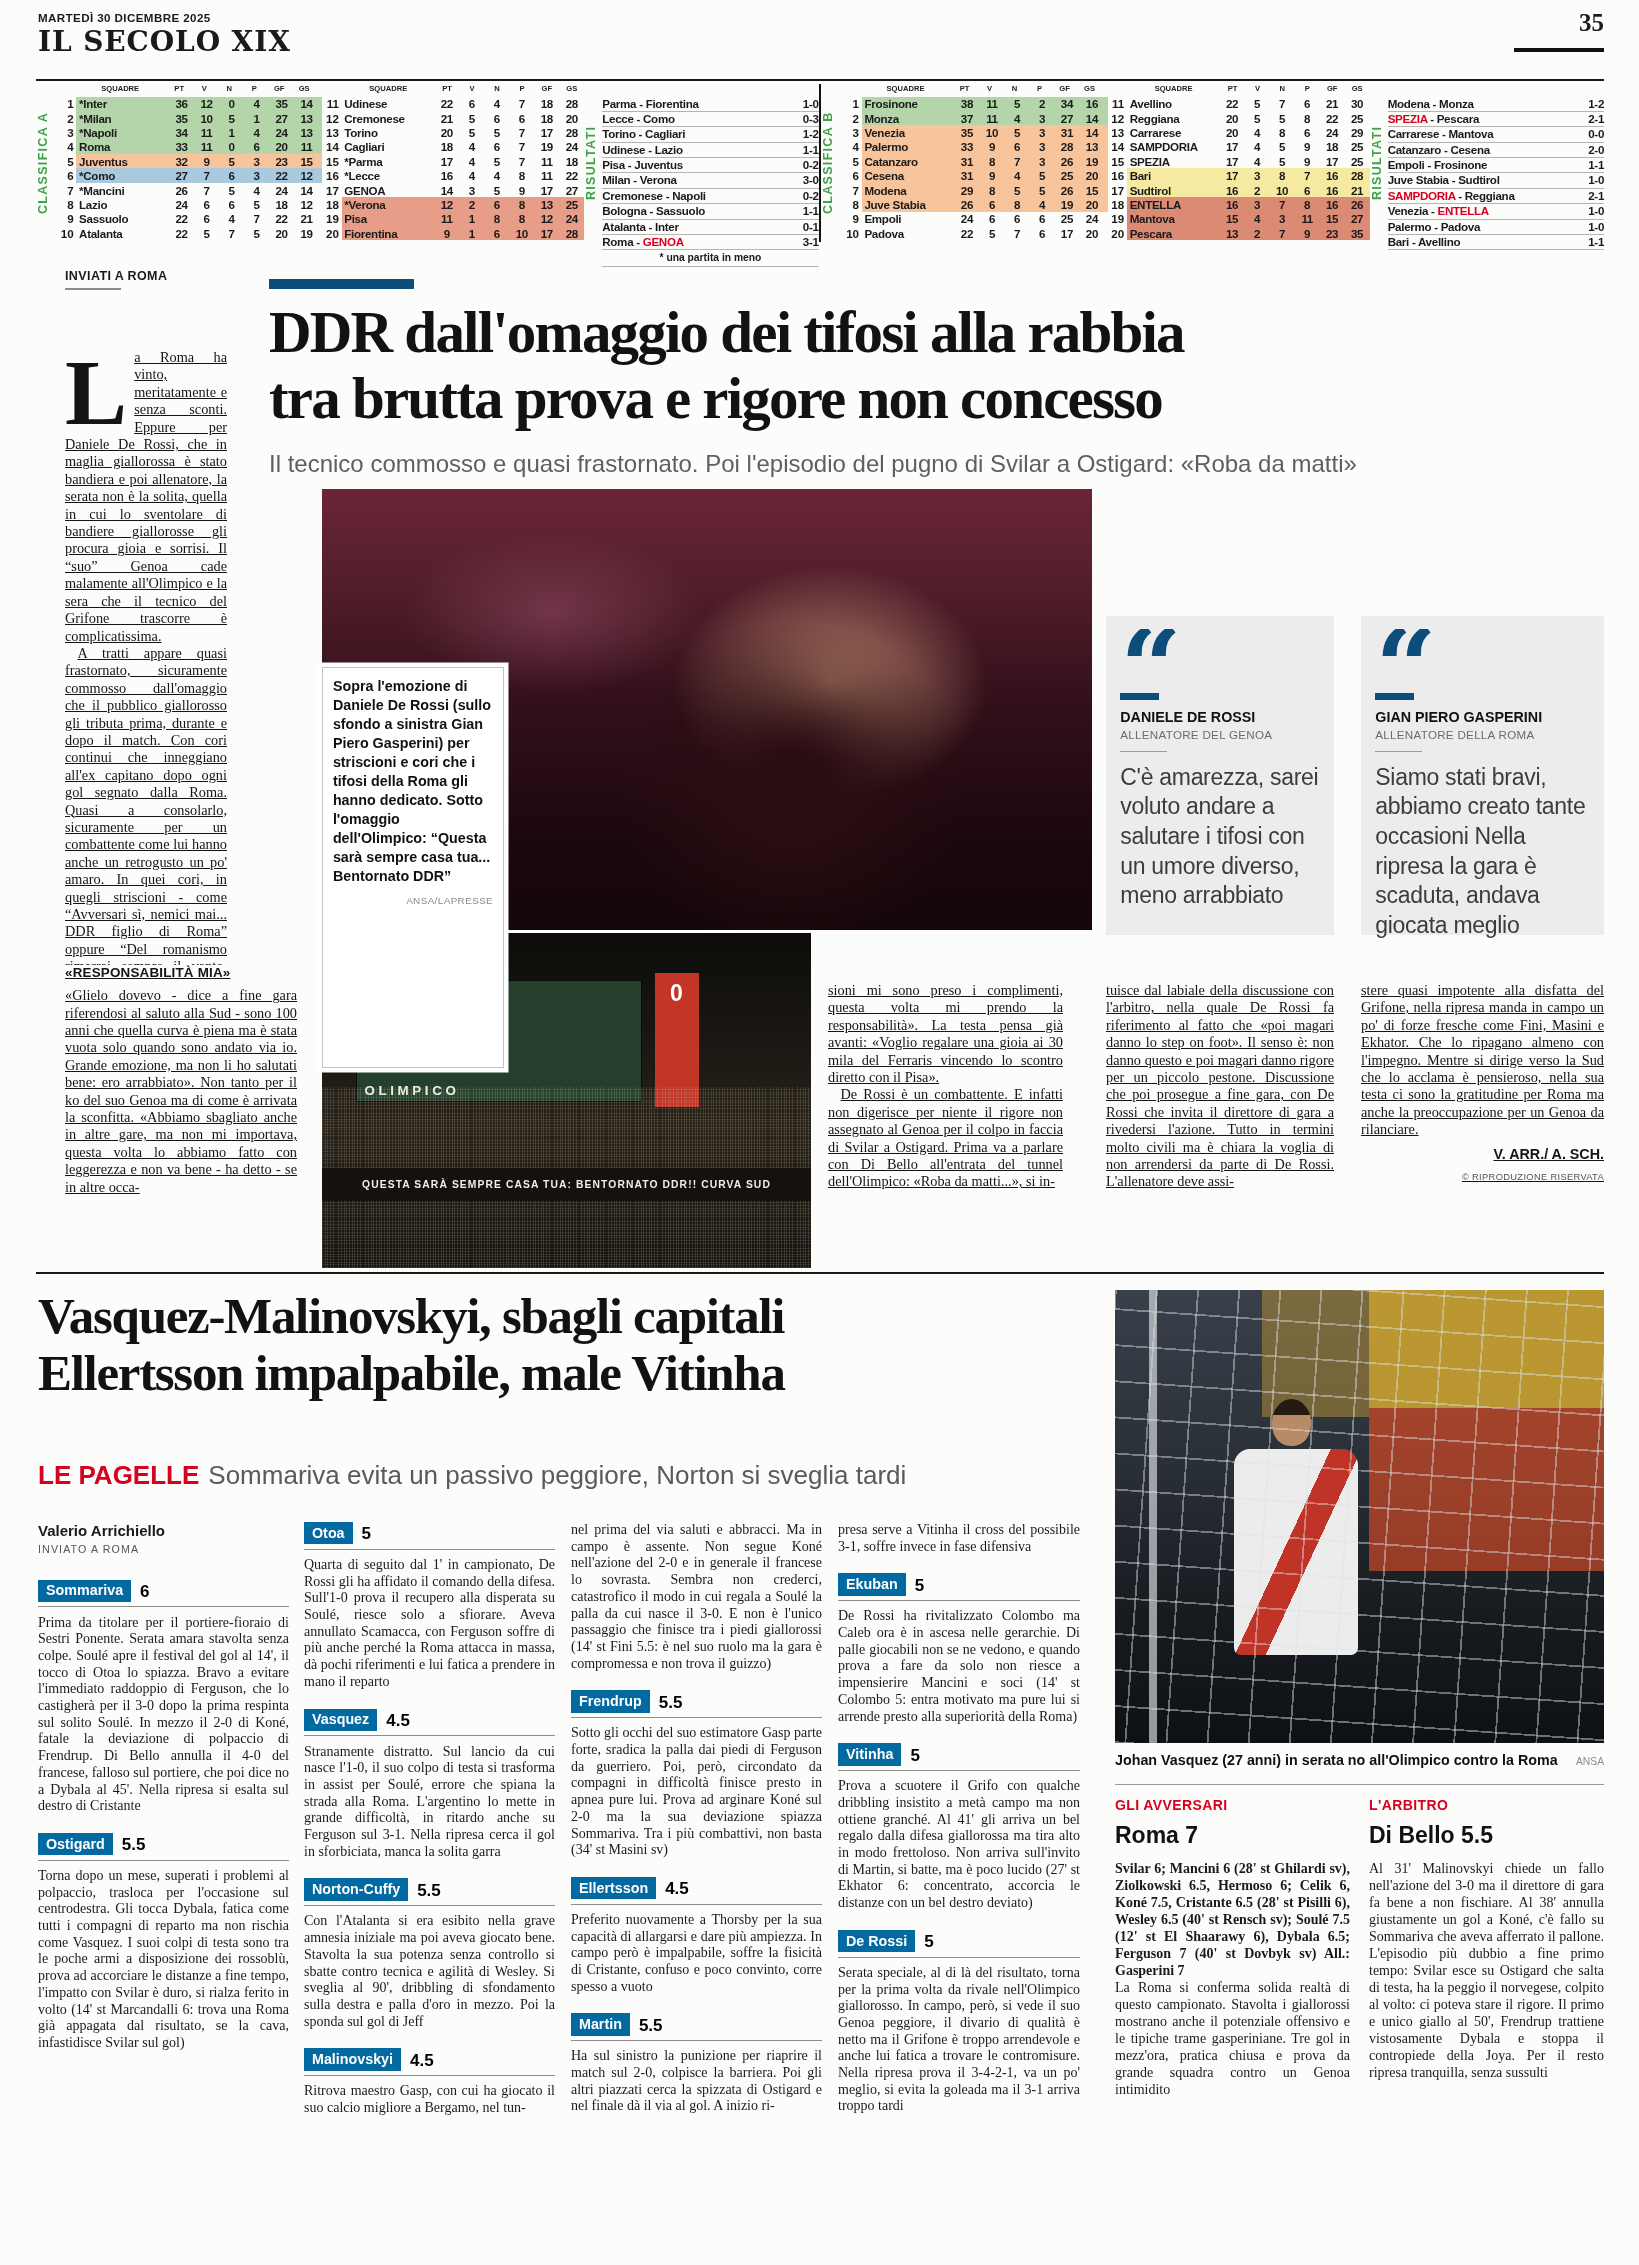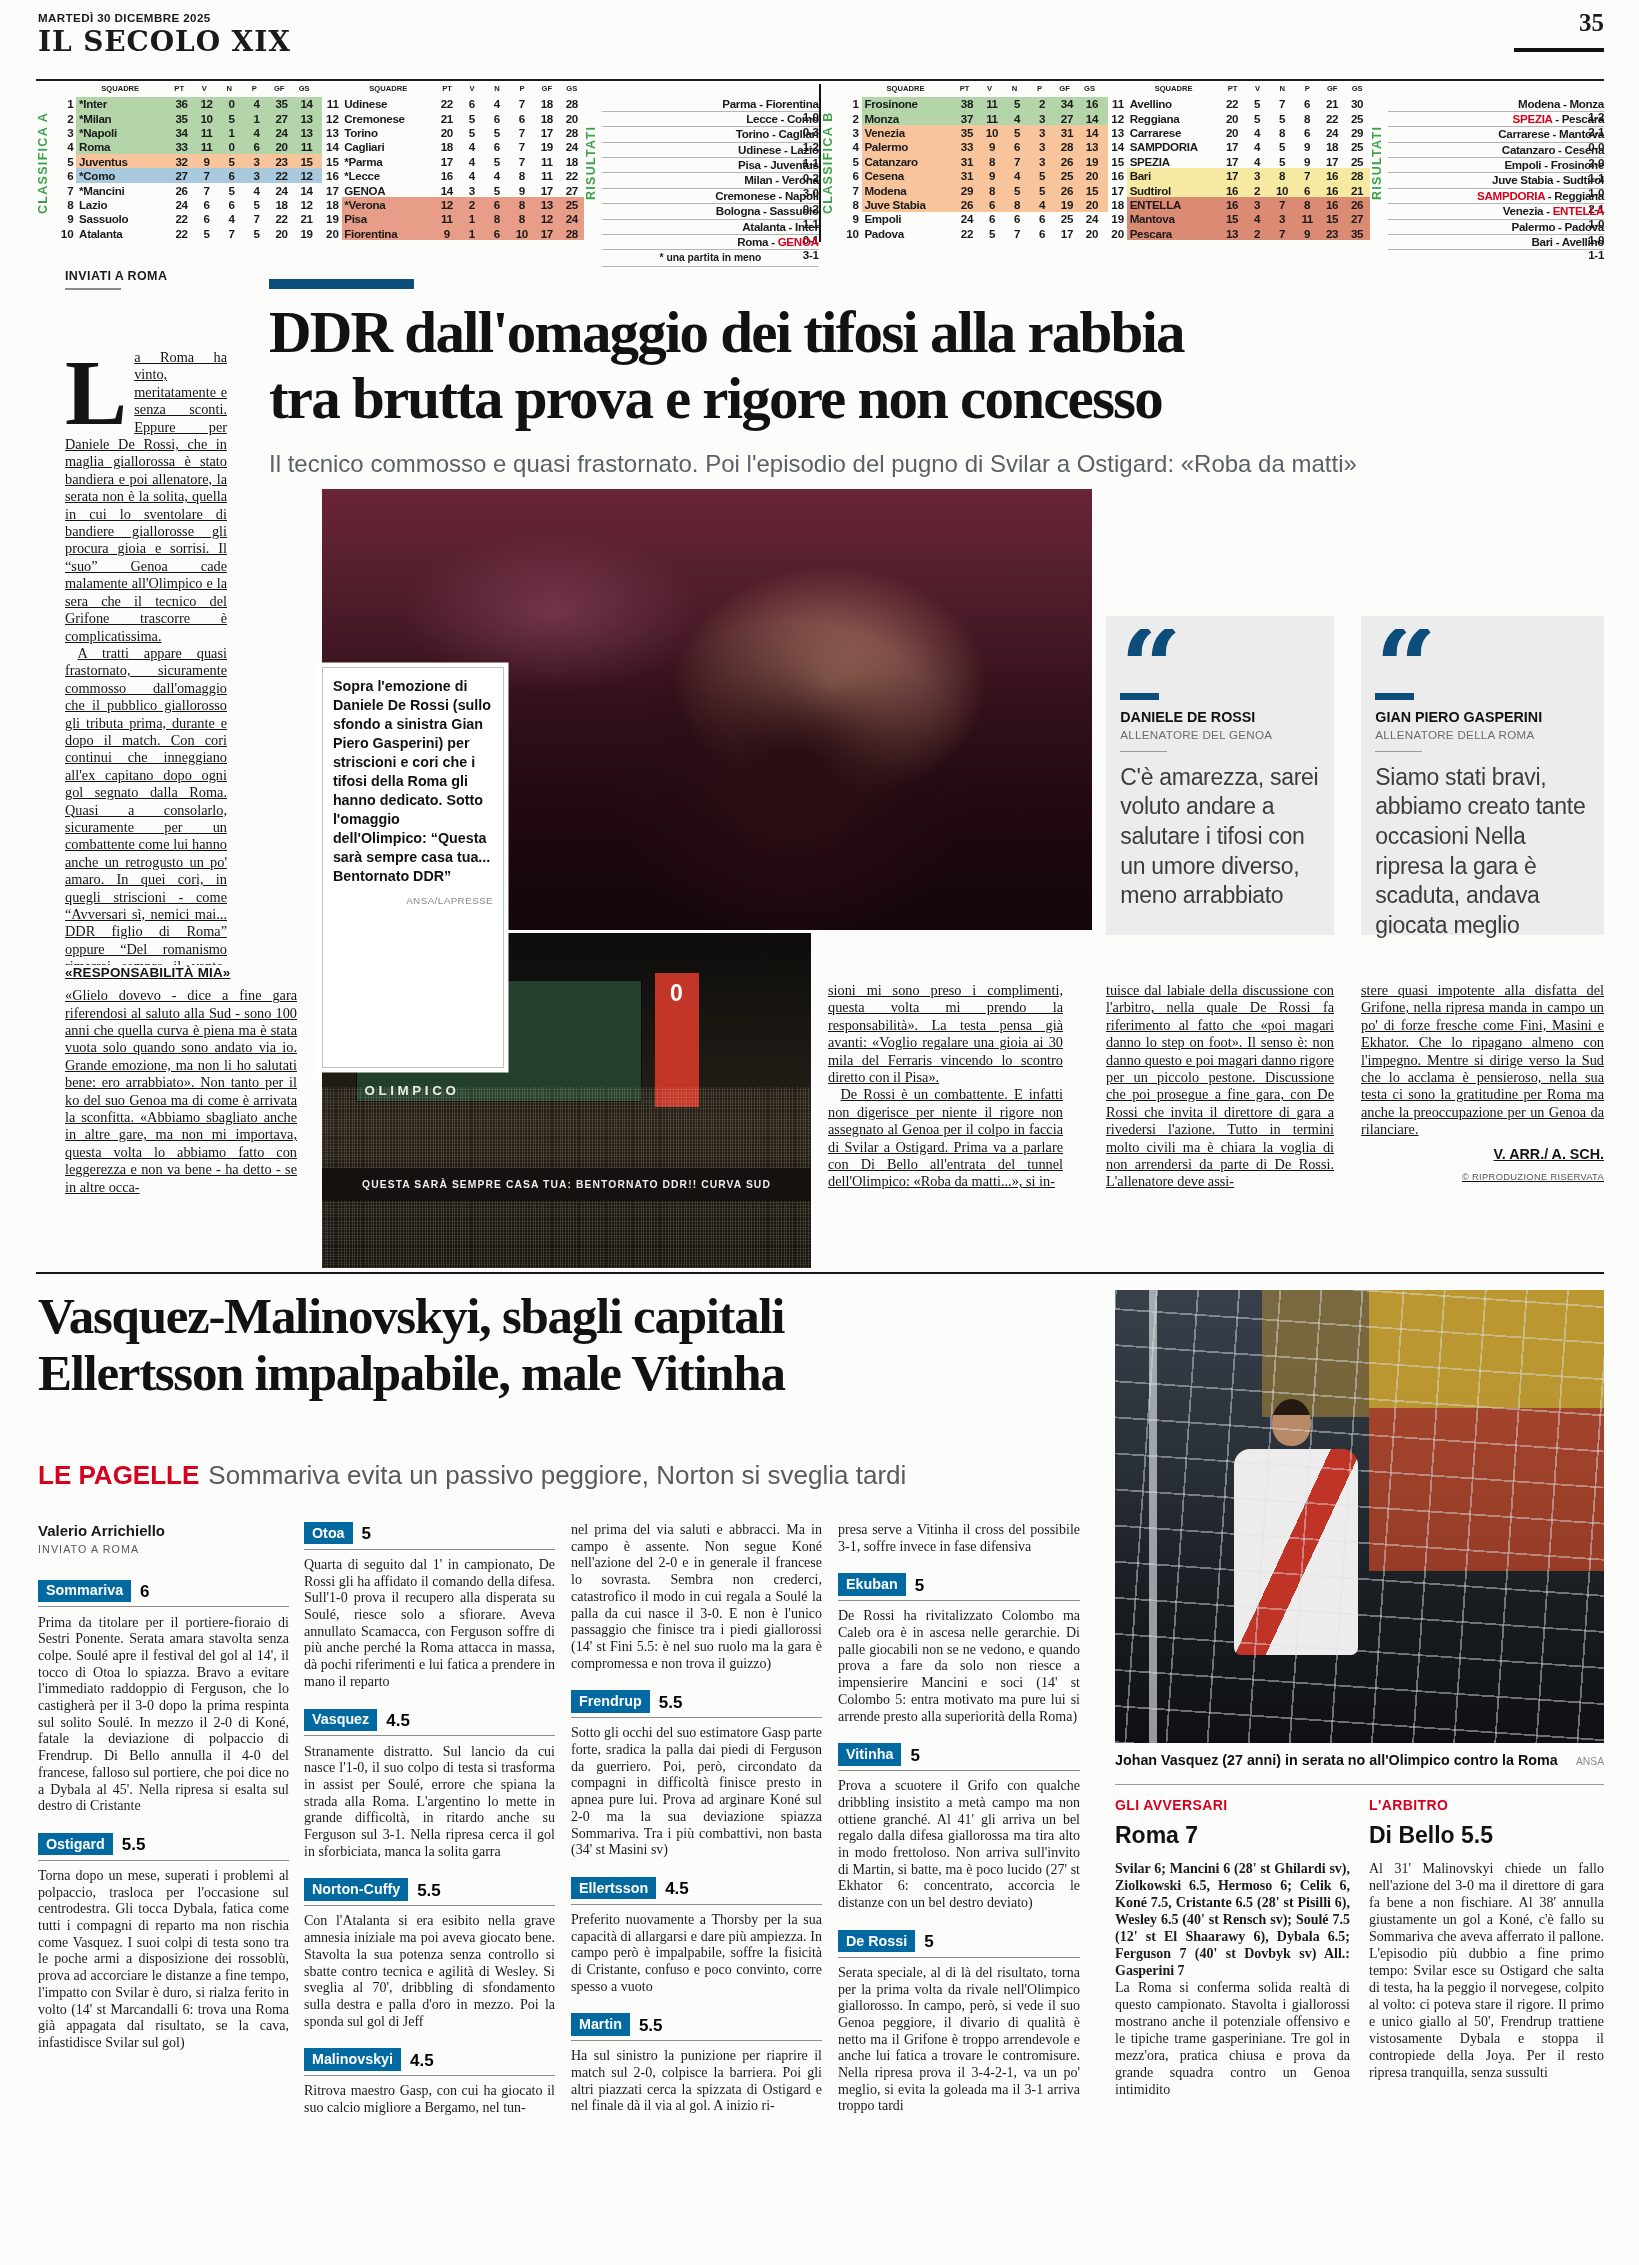--- a/index.html
+++ b/index.html
@@ -33,22 +33,22 @@
         white-space:nowrap;overflow:hidden;letter-spacing:-0.3px;}
   .num{width:25px;text-align:center;font:700 11.6px "Liberation Sans",sans-serif;letter-spacing:-0.4px;}
   .band-green{background:#b4d4a9;align-items:center;}
   .band-orange{background:#f7c49c;}
   .band-blue{background:#a9cade;}
   .band-salmon{background:#e79d87;}
   .band-yellow{background:#f6eaa2;}
   .band-red{background:#db8a74;}
   .vdiv{width:2.7px;background:#111;margin:0 0;}
   .rcol{width:217px;font-family:"Liberation Sans",sans-serif;padding-top:12.5px;}
-  .rrow{display:flex;justify-content:space-between;align-items:flex-end;height:14.4px;
-        border-bottom:0.9px solid #b5b5b5;font:700 11.6px "Liberation Sans",sans-serif;letter-spacing:-0.3px;flex-direction:column;}
+  .rrow{display:flex;justify-content:space-between;align-items:flex-start;height:14.4px;
+        border-bottom:0.9px solid #b5b5b5;font:700 11.6px "Liberation Sans",sans-serif;letter-spacing:-0.3px;}
   .rscore{font-weight:700;}
   .hl-home .home{color:#d6001f;}
   .hl-away .away{color:#d6001f;}
   .rnote{height:13.4px;border-bottom:0.9px solid #b5b5b5;text-align:center;
          font:700 10.3px "Liberation Sans",sans-serif;padding-top:1.8px;}
 
   
   .kicker{left:65px;top:269px;font:700 12.5px "Liberation Sans",sans-serif;letter-spacing:0.4px;}
   .kicker-line{left:65px;top:288px;width:56px;height:1.8px;background:#8a8a8a;}
   .bluebar{left:269px;top:279px;width:145px;height:9.9px;background:#0c4d7c;}
@@ -970,21 +970,21 @@
     <p class="ptext">Quarta di seguito dal 1' in campionato, De Rossi gli ha affidato il comando della difesa. Sull'1-0 prova il recupero alla disperata su Soulé, riesce solo a sfiorare. Aveva annullato Scamacca, con Ferguson soffre di più anche perché la Roma attacca in massa, dà pochi riferimenti e lui fatica a prendere in mano il reparto</p>
     <div class="phead">
       <span class="plabel">Vasquez</span>
       <span class="pscore">4.5</span>
     </div>
     <p class="ptext">Stranamente distratto. Sul lancio da cui nasce l'1-0, il suo colpo di testa si trasforma in assist per Soulé, errore che spiana la strada alla Roma. L'argentino lo mette in grande difficoltà, in ritardo anche su Ferguson sul 3-1. Nella ripresa cerca il gol in sforbiciata, manca la solita garra</p>
     <div class="phead">
       <span class="plabel">Norton-Cuffy</span>
       <span class="pscore">5.5</span>
     </div>
-    <p class="ptext">Con l'Atalanta si era esibito nella grave amnesia iniziale ma poi aveva giocato bene. Stavolta la sua potenza senza controllo si sbatte contro tecnica e agilità di Wesley. Si sveglia al 70', dribbling di sfondamento sulla destra e palla d'oro in mezzo. Poi la sponda sul gol di Jeff</p>
+    <p class="ptext">Con l'Atalanta si era esibito nella grave amnesia iniziale ma poi aveva giocato bene. Stavolta la sua potenza senza controllo si sbatte contro tecnica e agilità di Wesley. Si sveglia al 90', dribbling di sfondamento sulla destra e palla d'oro in mezzo. Poi la sponda sul gol di Jeff</p>
     <div class="phead">
       <span class="plabel">Malinovskyi</span>
       <span class="pscore">4.5</span>
     </div>
     <p class="ptext">Ritrova maestro Gasp, con cui ha giocato il suo calcio migliore a Bergamo, nel tun-</p>
   </div>
 
   <div class="abs pgcol pg3">
     <p class="ptext">nel prima del via saluti e abbracci. Ma in campo è assente. Non segue Koné nell'azione del 2-0 e in generale il francese lo sovrasta. Sembra non crederci, catastrofico il modo in cui regala a Soulé la palla da cui nasce il 3-0. E non è l'unico passaggio che finisce tra i piedi giallorossi (14' st Fini 5.5: è nel suo ruolo ma la gara è compromessa e non trova il guizzo)</p>
     <div class="phead">

